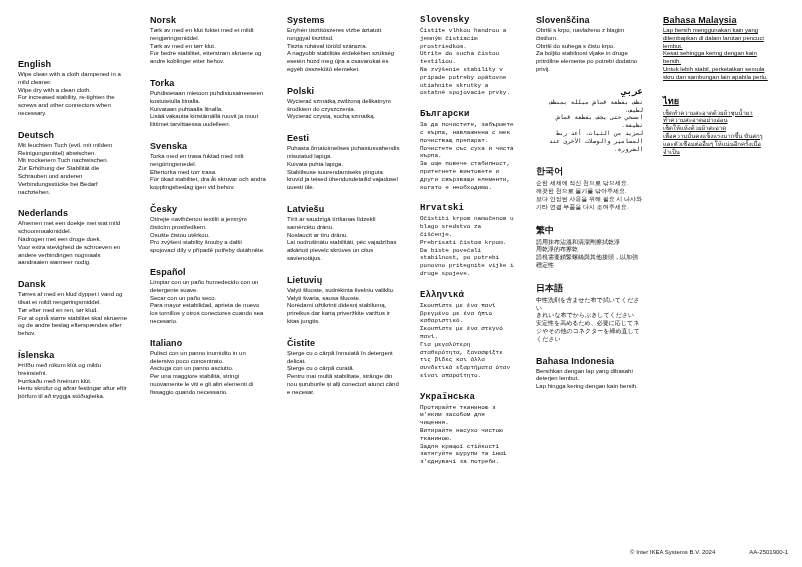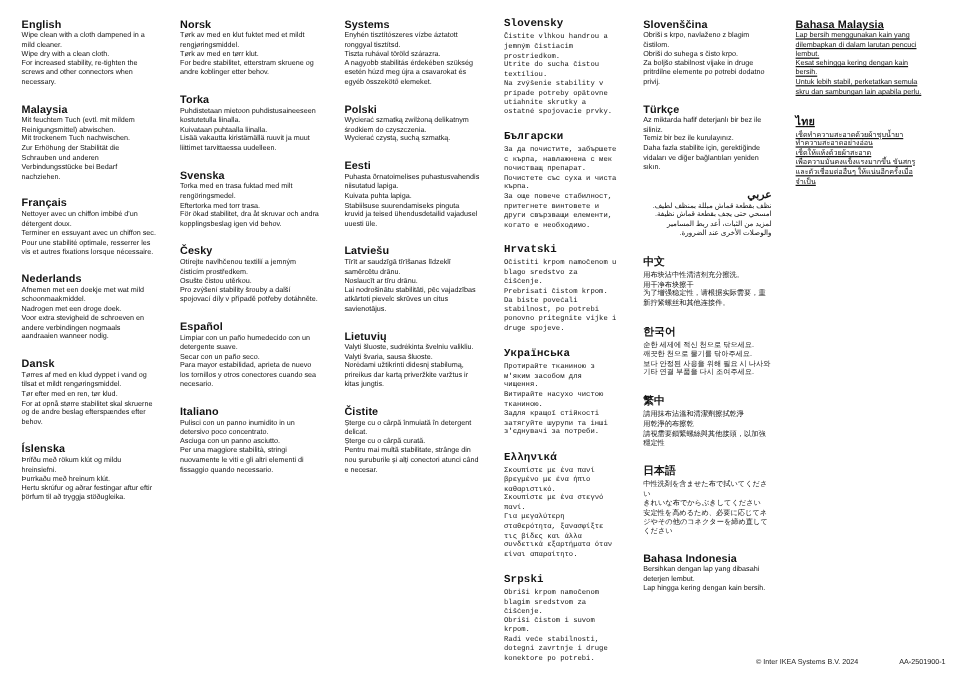--- a/index.html
+++ b/index.html
@@ -11,38 +11,38 @@
     position: relative;
     overflow: hidden;
   }
   .sheet {
     position: absolute; inset: 0;
     padding: 15px 14px 0 18px;
     box-sizing: border-box;
   }
   .cols { display: flex; }
   .col { flex: 0 0 auto; margin-right: 20px; }
-  .col:nth-child(1) { width: 112px; }
+  .col:nth-child(1) { width: 112px; margin-top: 44px; }
   .col:nth-child(2) { width: 117px; }
   .col:nth-child(3) { width: 113px; }
   .col:nth-child(4) { width: 96px; font-family: Liberation Mono, monospace; }
   .col:nth-child(5) { width: 107px; }
   .col:nth-child(6) { width: 110px; margin-right: 0; text-decoration: underline; }
   section.lang { margin: 0 0 12px 0; }
   section.lang h2 {
     font-size: 9px; font-weight: bold;
     margin: 0 0 2px 0; padding: 0;
     letter-spacing: 0.1px;
   }
   section.lang p {
     font-size: 6px; line-height: 1.3;
     margin: 0; padding: 0;
     white-space: pre-line;
   }
-  section.lang[dir="rtl"] p, section.lang[dir="rtl"] h2 { text-align: right; }
+  section.lang[dir="rtl"] p, section.lang[dir="rtl"] h2 { text-align: right; font-family: Liberation Mono, monospace; }
   .footer {
     position: absolute; right: 14px; bottom: 12px;
     font-size: 6px; color: #222;
     display: flex; gap: 34px; align-items: baseline;
   }
 </style>
 </head>
 <body>
 
 <div class="sheet">
@@ -50,34 +50,27 @@
       <div class="col">
   <section class="lang">
     <h2>English</h2>
     <p>Wipe clean with a cloth dampened in a mild cleaner.
 Wipe dry with a clean cloth.
 For increased stability, re-tighten the screws and other connectors when necessary.</p>
 
   </section>
 
   <section class="lang">
-    <h2>Malaysia</h2>
+    <h2>Deutsch</h2>
     <p>Mit feuchtem Tuch (evtl. mit mildem Reinigungsmittel) abwischen.
 Mit trockenem Tuch nachwischen.
 Zur Erhöhung der Stabilität die Schrauben und anderen Verbindungsstücke bei Bedarf nachziehen.</p>
 
   </section>
 
-  <section class="lang">
-    <h2>Français</h2>
-    <p>Nettoyer avec un chiffon imbibé d'un détergent doux.
-Terminer en essuyant avec un chiffon sec.
-Pour une stabilité optimale, resserrer les vis et autres fixations lorsque nécessaire.</p>
-
-  </section>
 
   <section class="lang">
     <h2>Nederlands</h2>
     <p>Afnemen met een doekje met wat mild schoonmaakmiddel.
 Nadrogen met een droge doek.
 Voor extra stevigheid de schroeven en andere verbindingen nogmaals aandraaien wanneer nodig.</p>
 
   </section>
 
   <section class="lang">
@@ -213,75 +206,54 @@
 
   <section class="lang">
     <h2>Hrvatski</h2>
     <p>Očistiti krpom namočenom u blago sredstvo za čišćenje.
 Prebrisati čistom krpom.
 Da biste povećali stabilnost, po potrebi ponovno pritegnite vijke i druge spojeve.</p>
 
   </section>
 
   <section class="lang">
+    <h2>Ελληνικά</h2>
+    <p>Σκουπίστε με ένα πανί βρεγμένο με ένα ήπιο καθαριστικό.
+Σκουπίστε με ένα στεγνό πανί.
+Για μεγαλύτερη σταθερότητα, ξανασφίξτε τις βίδες και άλλα συνδετικά εξαρτήματα όταν είναι απαραίτητο.</p>
+
+  </section>
+
+  <section class="lang">
     <h2>Українська</h2>
     <p>Протирайте тканиною з м'яким засобом для чищення.
 Витирайте насухо чистою тканиною.
 Задля кращої стійкості затягуйте шурупи та інші з'єднувачі за потреби.</p>
 
   </section>
 
-  <section class="lang">
-    <h2>Ελληνικά</h2>
-    <p>Σκουπίστε με ένα πανί βρεγμένο με ένα ήπιο καθαριστικό.
-Σκουπίστε με ένα στεγνό πανί.
-Για μεγαλύτερη σταθερότητα, ξανασφίξτε τις βίδες και άλλα συνδετικά εξαρτήματα όταν είναι απαραίτητο.</p>
-
-  </section>
-
-  <section class="lang">
-    <h2>Srpski</h2>
-    <p>Obriši krpom namočenom blagim sredstvom za čišćenje.
-Obriši čistom i suvom krpom.
-Radi veće stabilnosti, dotegni zavrtnje i druge konektore po potrebi.</p>
-
-  </section>
 </div>
       <div class="col">
   <section class="lang">
     <h2>Slovenščina</h2>
     <p>Obriši s krpo, navlaženo z blagim čistilom.
 Obriši do suhega s čisto krpo.
 Za boljšo stabilnost vijake in druge pritrdilne elemente po potrebi dodatno privij.</p>
 
   </section>
 
-  <section class="lang">
-    <h2>Türkçe</h2>
-    <p>Az miktarda hafif deterjanlı bir bez ile siliniz.
-Temiz bir bez ile kurulayınız.
-Daha fazla stabilite için, gerektiğinde vidaları ve diğer bağlantıları yeniden sıkın.</p>
-
-  </section>
 
   <section class="lang" dir="rtl">
     <h2>عربي</h2>
     <p>نظف بقطعة قماش مبللة بمنظف لطيف.
 امسحي حتى يجف بقطعة قماش نظيفة.
 لمزيد من الثبات، أعد ربط المسامير والوصلات الأخرى عند الضرورة.</p>
 
   </section>
 
-  <section class="lang">
-    <h2>中文</h2>
-    <p>用布块沾中性清洁剂充分擦洗。
-用干净布块擦干
-为了增强稳定性，请根据实际需要，重新拧紧螺丝和其他连接件。</p>
-
-  </section>
 
   <section class="lang">
     <h2>한국어</h2>
     <p>순한 세제에 적신 천으로 닦으세요.
 깨끗한 천으로 물기를 닦아주세요.
 보다 안정된 사용을 위해 필요 시 나사와 기타 연결 부품을 다시 조여주세요.</p>
 
   </section>
 
   <section class="lang">

